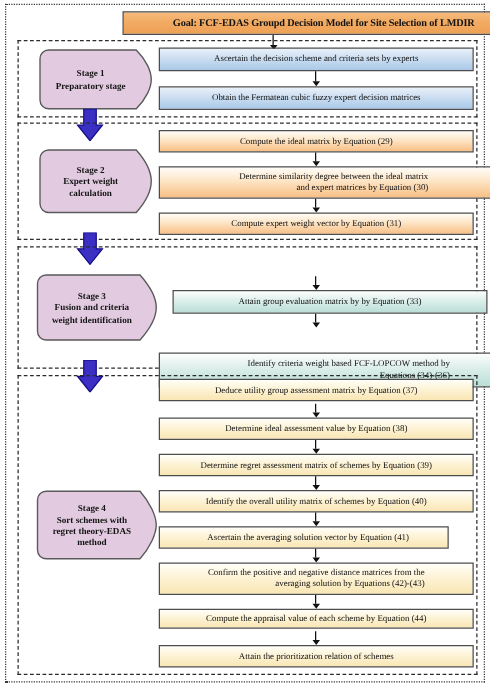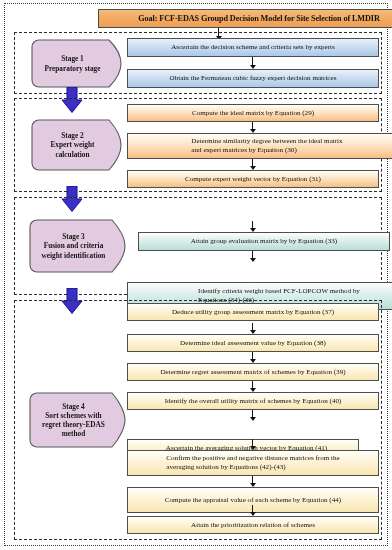--- a/index.html
+++ b/index.html
@@ -84,21 +84,21 @@
   }
 
   
   .pbox {
     position: absolute;
     border: 1px solid #4d4d4d;
     box-sizing: border-box;
     display: flex;
     align-items: center;
     justify-content: center;
-    text-align: left;
+    text-align: right;
     font-size: 7.1px;
     color: #111111;
     line-height: 1.25;
     padding: 1px 3px;
     white-space: pre-line;
   }
   .pbox.blue  { background: linear-gradient(to bottom, #e9f1fa 0%, #cfe0f2 40%, #a9c9e8 100%); }
   .pbox.orange{ background: linear-gradient(to bottom, #fffdf8 0%, #fde5c6 45%, #f8bf85 100%); }
   .pbox.teal  { background: linear-gradient(to bottom, #fdfefe 0%, #dff0ec 40%, #b9ded6 100%); }
   .pbox.yellow{ background: linear-gradient(to bottom, #fffef9 0%, #fdf3d6 45%, #f9e6b4 100%); }
@@ -270,34 +270,34 @@
     <div class="shaft" style="height:7px;"></div>
       <div class="head"></div>
   </div>
 
   <div class="pbox yellow" style="left:127px; top:392px; width:252px; height:18px;">Identify the overall utility matrix of schemes by Equation (40)</div>
   <div class="connector" style="left:249px; top:410px; height:11px;">
     <div class="shaft" style="height:7px;"></div>
       <div class="head"></div>
   </div>
 
-  <div class="pbox yellow" style="left:127px; top:439px; width:232px; height:18px;padding-left:10px;">Ascertain the averaging solution vector by Equation (41)</div>
+  <div class="pbox yellow" style="left:127px; top:421px; width:232px; height:18px;padding-left:10px;">Ascertain the averaging solution vector by Equation (41)</div>
   <div class="connector" style="left:249px; top:439px; height:11px;">
     <div class="shaft" style="height:7px;"></div>
       <div class="head"></div>
   </div>
 
   <div class="pbox yellow" style="left:127px; top:450px; width:252px; height:26px;">Confirm the positive and negative distance matrices from the
 averaging solution by Equations (42)-(43)</div>
   <div class="connector" style="left:249px; top:476px; height:11px;">
     <div class="shaft" style="height:7px;"></div>
       <div class="head"></div>
   </div>
 
-  <div class="pbox yellow" style="left:127px; top:487px; width:252px; height:26px;">Compute the appraisal value of each scheme by Equation (44)</div>
+  <div class="pbox yellow" style="left:127px; top:487px; width:252px; height:16px;">Compute the appraisal value of each scheme by Equation (44)</div>
   <div class="connector" style="left:249px; top:505px; height:11px;">
     <div class="shaft" style="height:7px;"></div>
       <div class="head"></div>
   </div>
 
   <div class="pbox yellow" style="left:127px; top:516px; width:252px; height:18px;">Attain the prioritization relation of schemes</div>
 
 </div>
 
 </body></html>

